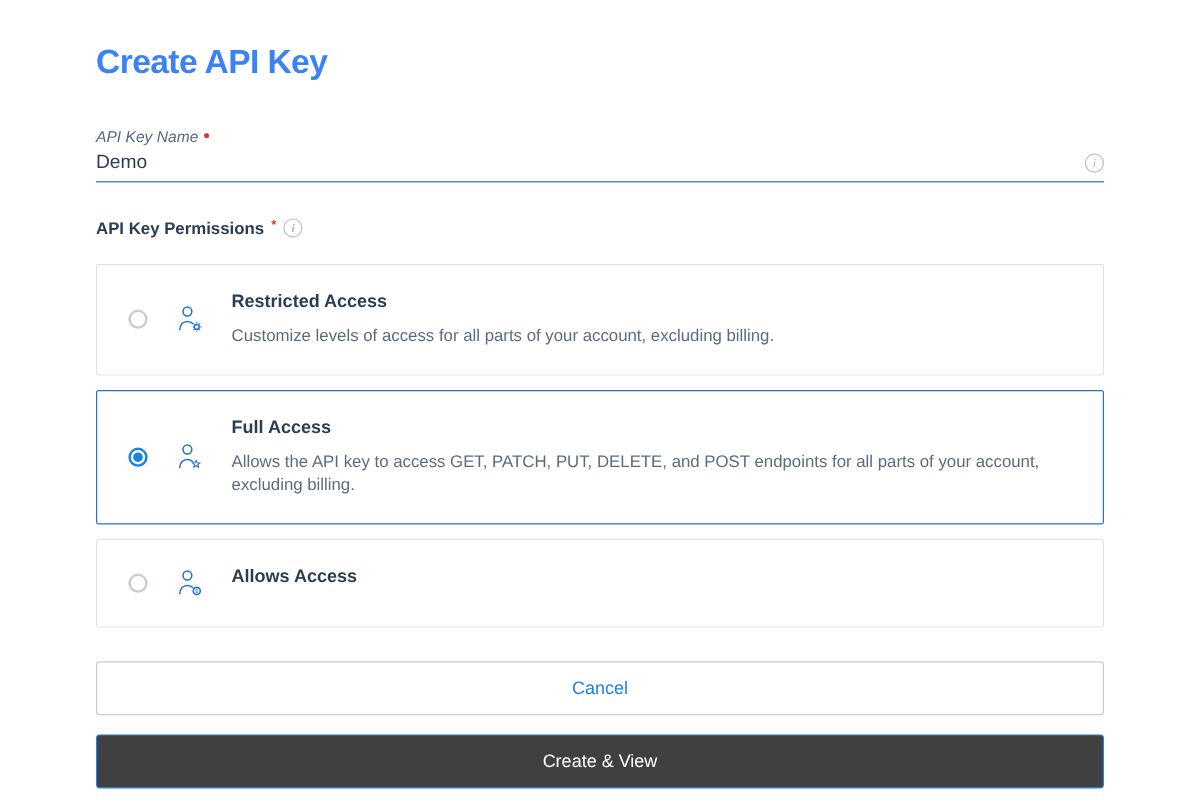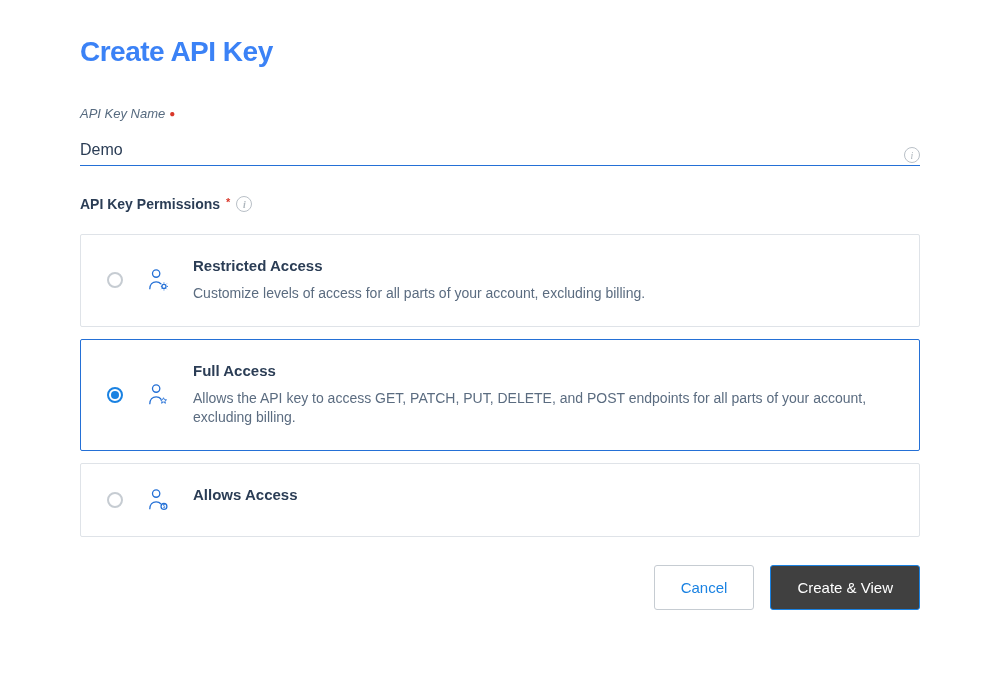--- a/index.html
+++ b/index.html
@@ -25,23 +25,23 @@
     gap: 4px;
     font-style: italic;
   }
   .required-dot {
     color: #d9372a;
     font-size: 10px;
     line-height: 10px;
   }
   .text-input-row {
     display: flex;
-    align-items: flex-end;
+    align-items: center;
     border-bottom: 1.5px solid #2470d6;
-    margin-top: 16px;
+    margin-top: 2px;
     padding-bottom: 2px;
     gap: 46px;
   }
   .text-input {
     flex: 1;
     border: none;
     outline: none;
     font-size: 16px;
     color: #2b3d55;
     padding: 4px 0;
@@ -120,20 +120,21 @@
   .option-desc {
     font-size: 14px;
     color: #5b6c80;
     line-height: 1.4;
   }
   .actions {
     display: flex;
     justify-content: flex-end;
     gap: 16px;
     margin-top: 28px;
+    flex-direction: column;
   }
   .btn {
     font-size: 15px;
     padding: 13px 26px;
     border-radius: 3px;
     cursor: pointer;
     font-family: inherit;
   }
   .btn-secondary {
     background: #fff;

